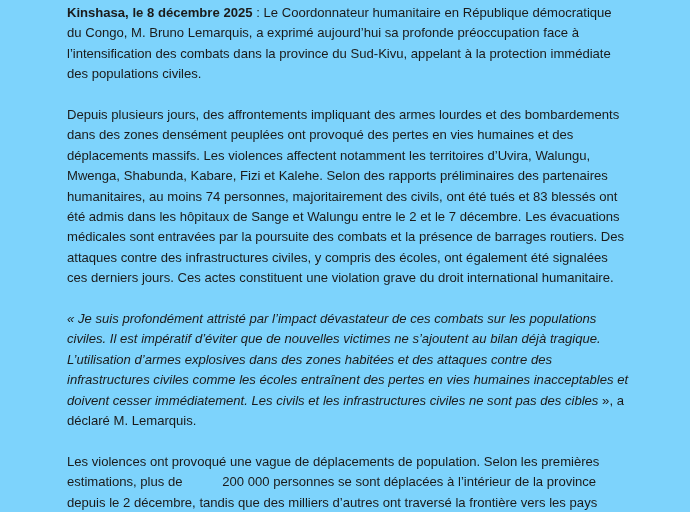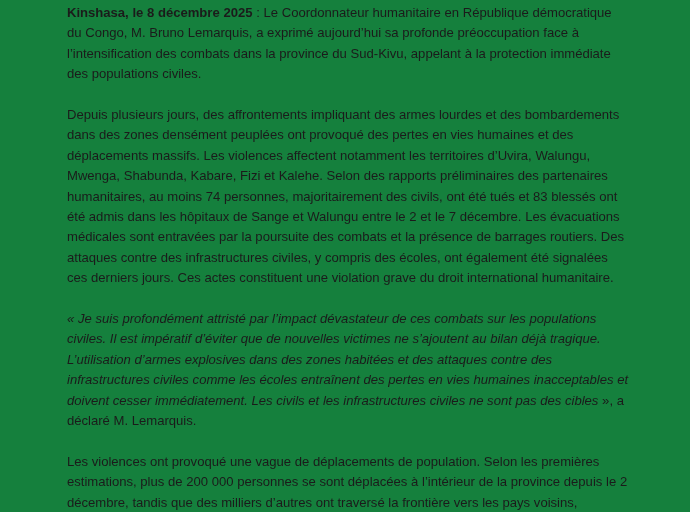--- a/index.html
+++ b/index.html
@@ -12,21 +12,21 @@
     height: 512px;
     overflow: hidden;
     font-family: "Liberation Sans", sans-serif;
     color: #1b1b1b;
     -webkit-font-smoothing: antialiased;
   }
   .page {
     position: relative;
     width: 690px;
     height: 512px;
-    background: #15803d;
+    background: #7dd3fc;
     overflow: hidden;
   }
   .doc-body {
     position: absolute;
     left: 67px;
     top: 0px;
     width: 562px;
   }
   .para {
     font-size: 13.1px;
@@ -48,20 +48,21 @@
   }
   .quote {
     font-style: italic;
     text-align: center;
   }
   .upright {
     font-style: normal;
   }
   .nowrap-num {
     white-space: nowrap;
+    margin-left: 36px;
   }
 </style>
 </head>
 <body>
 
 <div class="page">
   <div class="doc-body">
 
     <p class="para lead"><span class="dateline">Kinshasa, le 8 décembre 2025</span><span> : Le Coordonnateur humanitaire en République démocratique du Congo, M. Bruno Lemarquis, a exprimé aujourd’hui sa profonde préoccupation face à l’intensification des combats dans la province du Sud-Kivu, appelant à la protection immédiate des populations civiles.</span></p>
 

